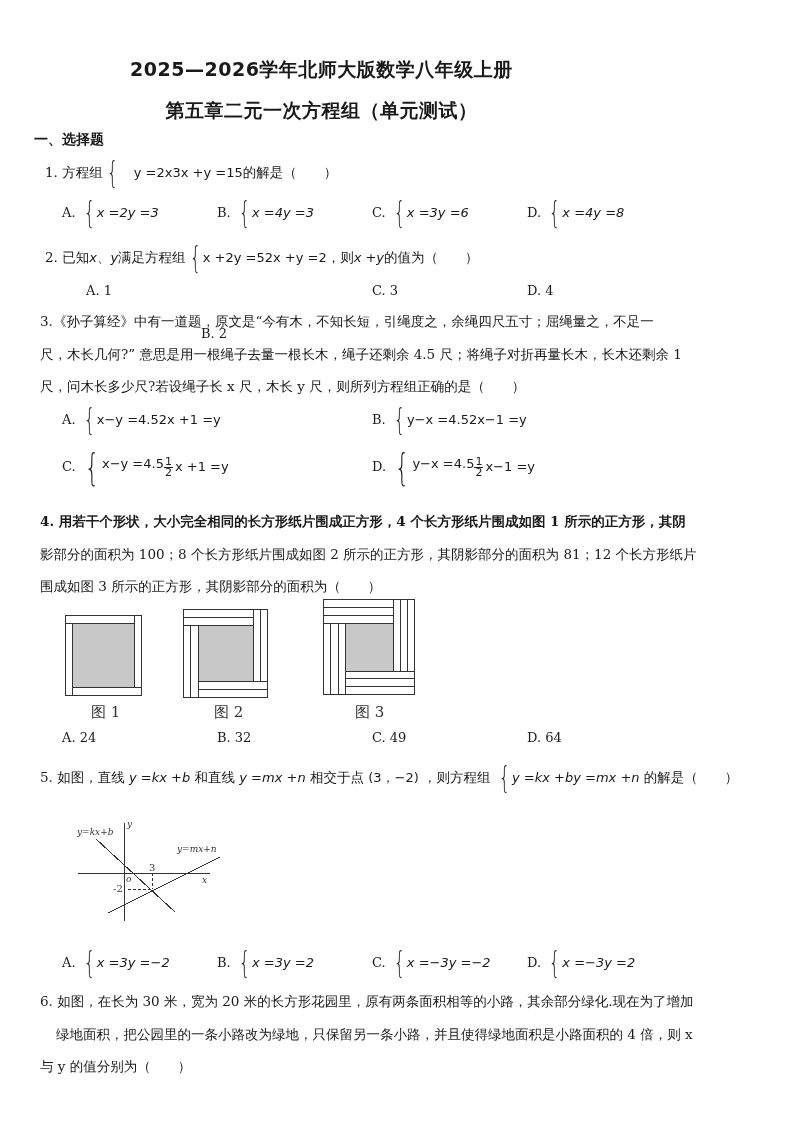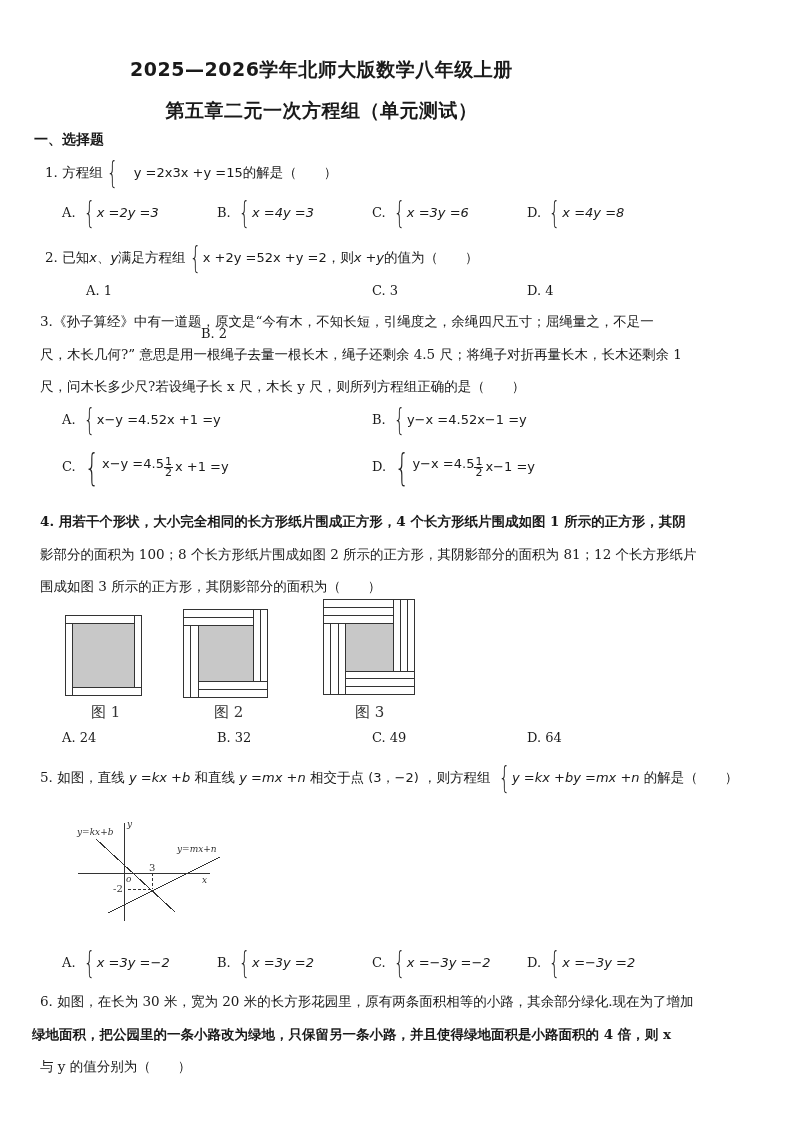--- a/index.html
+++ b/index.html
@@ -275,14 +275,14 @@
   <span class="sys">
       <span class="brace">{</span>
       <span class="lines mi">
         <span>x =−3</span>
         <span>y =2</span>
       </span>
     </span>
 </div>
 
 <div class="abs q" style="left:40px; top:991px;">6. 如图，在长为 30 米，宽为 20 米的长方形花园里，原有两条面积相等的小路，其余部分绿化.现在为了增加</div>
-<div class="abs q" style="left:32px; top:1024px;font-weight:bold;">绿地面积，把公园里的一条小路改为绿地，只保留另一条小路，并且使得绿地面积是小路面积的 4 倍，则 x</div>
+<div class="abs q" style="left:56px; top:1024px;">绿地面积，把公园里的一条小路改为绿地，只保留另一条小路，并且使得绿地面积是小路面积的 4 倍，则 x</div>
 <div class="abs q" style="left:40px; top:1056px;">与 y 的值分别为（　　）</div>
 
 </body></html>

